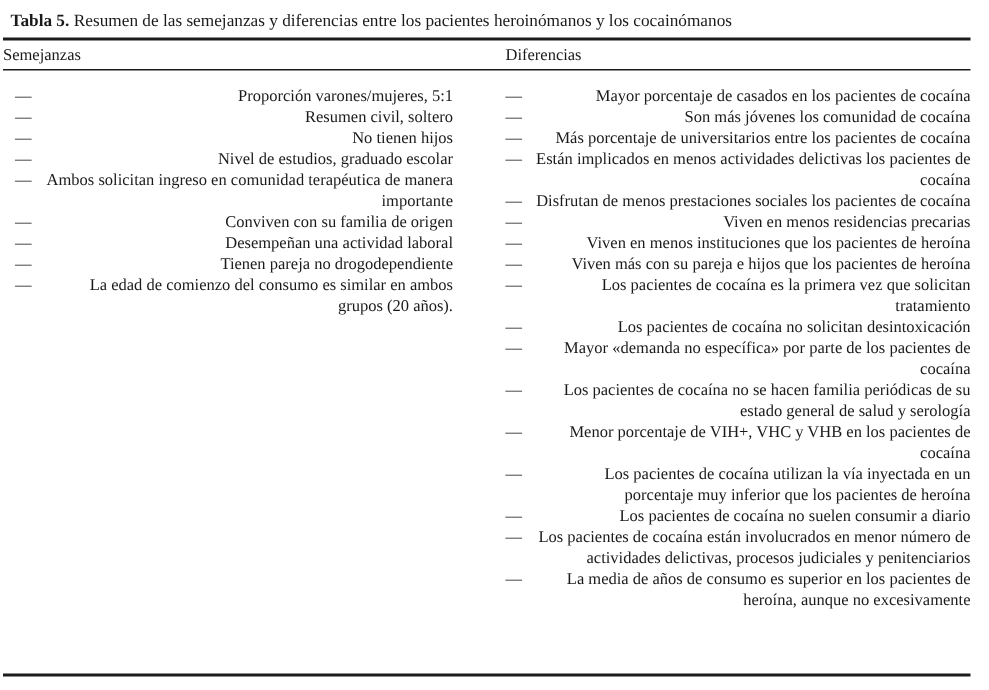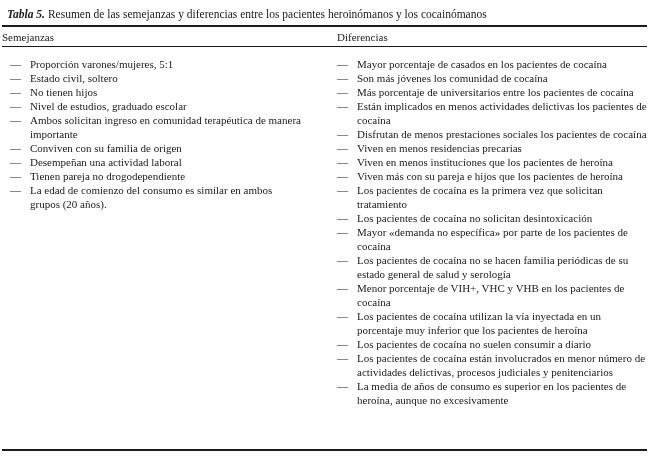--- a/index.html
+++ b/index.html
@@ -19,21 +19,21 @@
     width: 645px;
     margin-left: 2px;
   }
   .title {
     padding-left: 5px;
     font-size: 11.5px;
     line-height: 14px;
     white-space: nowrap;
     margin-bottom: 4px;
   }
-  .title-label { font-weight: bold; margin-right: 3px; font-style: italic; }
+  .title-label { font-weight: bold; margin-right: 3px; }
   .rule-thick { height: 2px; background: #1c1c1c; }
   .rule-thin  { height: 1px; background: #1c1c1c; }
   .rule-bottom{ height: 2px; background: #1c1c1c; }
   .hdr-row {
     display: grid;
     grid-template-columns: 335px 310px;
     padding: 5px 0 3px 0;
     line-height: 11px;
   }
   .hdr { text-align: left; }
@@ -43,21 +43,21 @@
     box-sizing: border-box;
     padding-top: 10px;
     height: 402px;
     overflow: hidden;
     line-height: 14px;
   }
   .col-left  { padding-left: 8px; padding-right: 35px; box-sizing: border-box; }
   .col-right { padding-right: 0; box-sizing: border-box; }
   .item { display: flex; }
   .dash { width: 20px; flex: 0 0 20px; }
-  .txt  { flex: 1; }
+  .txt  { flex: 1; text-align: right; }
 </style>
 </head>
 <body>
 
 <div class="page">
   <div class="table">
 
     <div class="title">
       <span class="title-label">Tabla 5.</span><span>Resumen de las semejanzas y diferencias entre los pacientes heroinómanos y los cocainómanos</span>
     </div>
@@ -73,21 +73,21 @@
 
     <div class="content">
 
       <div class="col-left">
         <div class="item">
             <span class="dash">—</span>
             <span class="txt">Proporción varones/mujeres, 5:1</span>
           </div>
         <div class="item">
             <span class="dash">—</span>
-            <span class="txt">Estado civil, soltero</span>
+            <span class="txt">Resumen civil, soltero</span>
           </div>
         <div class="item">
             <span class="dash">—</span>
             <span class="txt">No tienen hijos</span>
           </div>
         <div class="item">
             <span class="dash">—</span>
             <span class="txt">Nivel de estudios, graduado escolar</span>
           </div>
         <div class="item">

